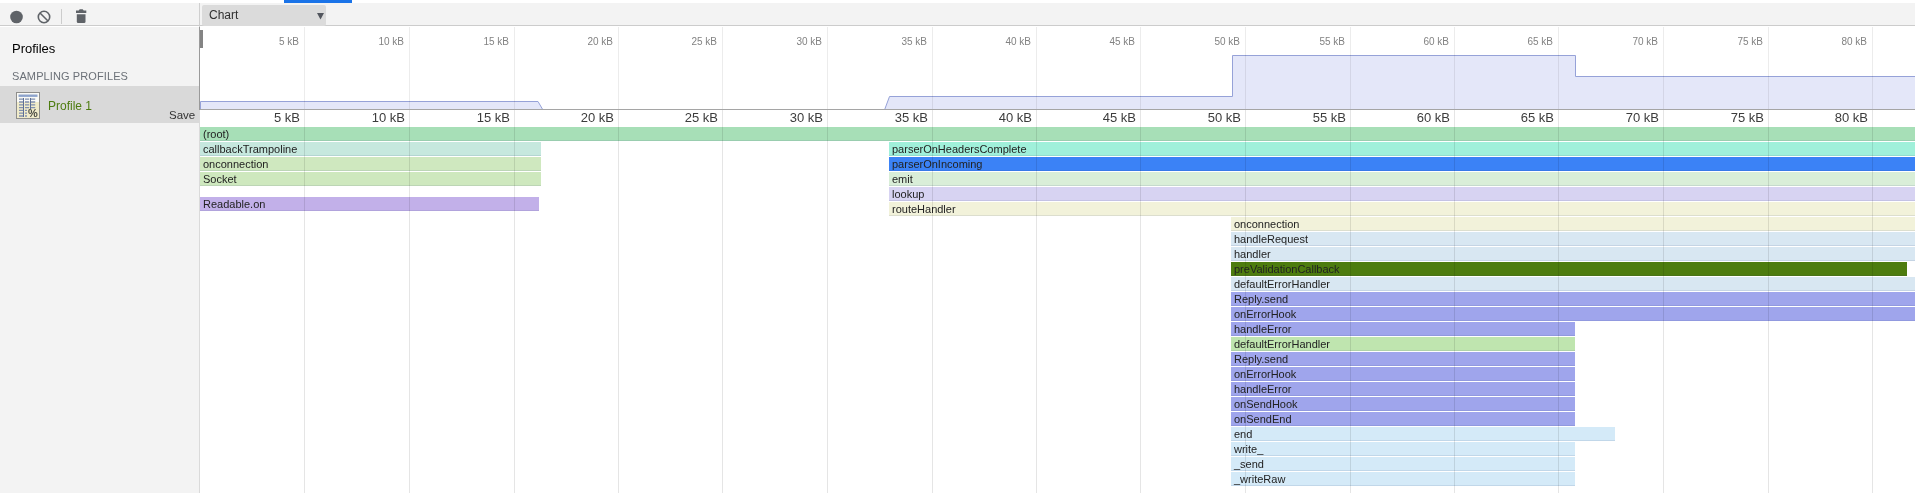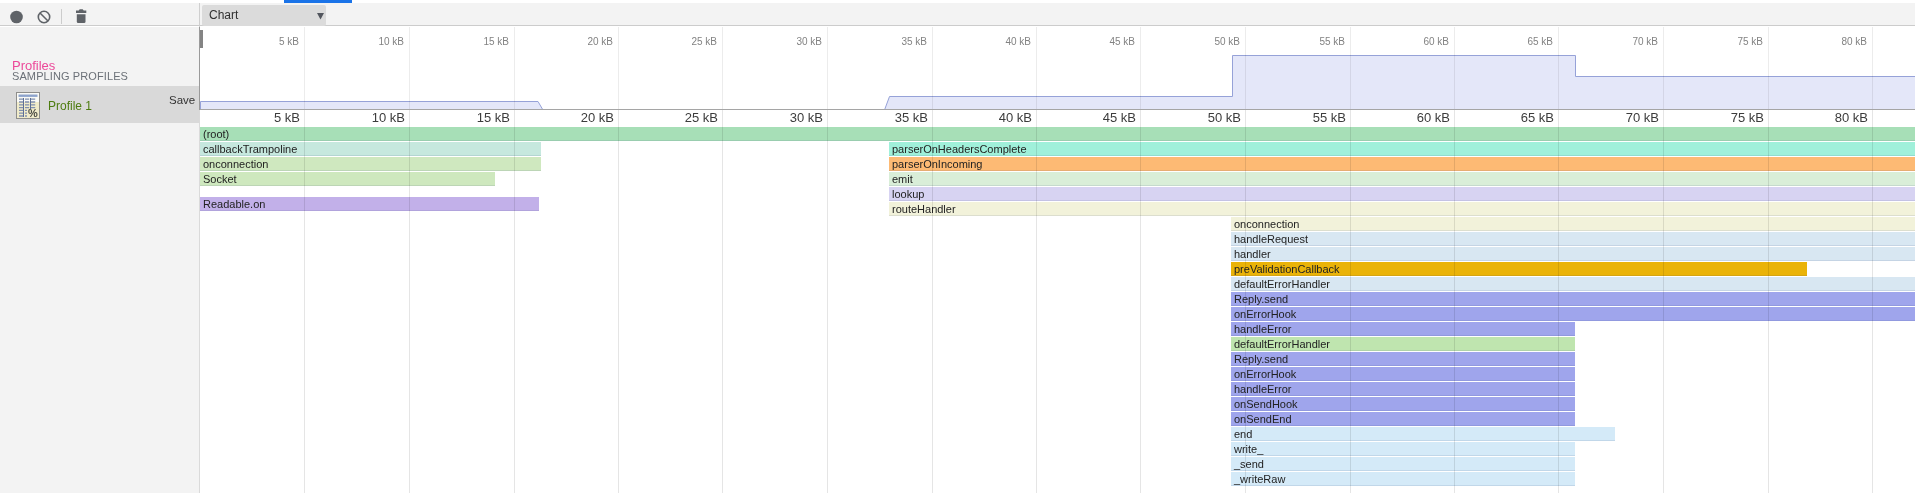--- a/index.html
+++ b/index.html
@@ -27,21 +27,21 @@
  <path d="M67.8 5.2 h8.7 v7.5 a1.4 1.4 0 0 1 -1.4 1.4 h-5.9 a1.4 1.4 0 0 1 -1.4 -1.4 z" fill="#5f6368"></path>
 </svg>
 
 <div class="abs" style="left:202px;top:5px;width:124px;height:21px;background:#dbdbdb;border-radius:2px"></div>
 <div class="abs" style="left:209px;top:5px;height:21px;line-height:21px;font-size:12px;color:#303030">Chart</div>
 <svg class="abs" style="left:317px;top:13px" width="7" height="7">
       <path d="M0 0 h7 l-3.5 6.5 z" fill="#52565e"></path>
     </svg>
 
 <div class="abs" style="left:0;top:27px;width:199px;height:466px;background:#f3f3f3"></div>
-<div class="abs" style="left:12px;top:58px;font-size:13px;color:#ec4899">Profiles</div>
+<div class="abs" style="left:12px;top:41px;font-size:13px;color:#000000">Profiles</div>
 <div class="abs" style="left:12px;top:70px;font-size:11px;color:#6b7077;letter-spacing:0.1px">SAMPLING PROFILES</div>
 <div class="abs" style="left:0;top:86px;width:199px;height:37px;background:#d9d9d9"></div>
 <svg class="abs" style="left:16px;top:92px" width="24" height="27" viewBox="0 0 24 27">
  <rect x="0.5" y="0.5" width="23" height="26" fill="#f0ebca" stroke="#8e8e8c"></rect>
  <rect x="1" y="1" width="22" height="9" fill="#fafaf6"></rect>
  <rect x="2.5" y="2.5" width="19" height="2.4" fill="#8da3cc"></rect>
  <g stroke="#7f8fae" stroke-width="1.3" stroke-dasharray="4.2 1.8">
   <line x1="3" y1="7.2" x2="21" y2="7.2"></line>
   <line x1="3" y1="10" x2="21" y2="10"></line>
   <line x1="3" y1="12.8" x2="21" y2="12.8"></line>
@@ -50,21 +50,21 @@
   <line x1="3" y1="21.2" x2="11" y2="21.2"></line>
   <line x1="3" y1="24" x2="11" y2="24"></line>
  </g>
  <g stroke="#5d6f96" stroke-width="1">
   <line x1="7.5" y1="6" x2="7.5" y2="25"></line>
   <line x1="14.5" y1="6" x2="14.5" y2="17"></line>
  </g>
  <text x="12" y="25" font-size="11" font-weight="bold" fill="#4c4c44" font-family="Liberation Sans">%</text>
 </svg>
 <div class="abs" style="left:48px;top:99px;font-size:12px;color:#4d7c0f">Profile 1</div>
-<div class="abs" style="left:169px;top:94px;font-size:11.5px;color:#333;">Save</div>
+<div class="abs" style="left:169px;top:109px;font-size:11.5px;color:#333;">Save</div>
 
 <div class="abs" style="left:199px;top:3px;width:1px;height:24px;background:#cfcfcf"></div>
     <div class="abs" style="left:199px;top:27px;width:1px;height:83px;background:#9a9a9a"></div>
     <div class="abs" style="left:199px;top:110px;width:1px;height:383px;background:#dadada"></div>
 
 <svg class="abs" style="left:200px;top:27px" width="1715" height="83" viewBox="0 0 1715 83">
  <path d="M0.5 83 V74.5 H338 L343 83 Z" fill="#e4e7f9" stroke="#96a2d8" stroke-width="1"></path>
  <path d="M684.5 83 L689.5 69.5 H1032.5 V28.5 H1375.5 V49.5 H1721 V83 Z" fill="#e4e7f9" stroke="#96a2d8" stroke-width="1"></path>
 </svg>
 <div class="abs" style="left:200px;top:109px;width:1715px;height:1px;background:#a5a5a5"></div>
@@ -98,30 +98,30 @@
 <div class="fllabel" style="left:1266px;top:111px;width:80px;text-align:right">55 kB</div>
 <div class="fllabel" style="left:1370px;top:111px;width:80px;text-align:right">60 kB</div>
 <div class="fllabel" style="left:1474px;top:111px;width:80px;text-align:right">65 kB</div>
 <div class="fllabel" style="left:1579px;top:111px;width:80px;text-align:right">70 kB</div>
 <div class="fllabel" style="left:1684px;top:111px;width:80px;text-align:right">75 kB</div>
 <div class="fllabel" style="left:1788px;top:111px;width:80px;text-align:right">80 kB</div>
 <div class="bar" style="left:200px;top:127px;width:1715px;background:#a7dfb7">(root)</div>
 <div class="bar" style="left:200px;top:142px;width:341px;background:#c6e8de">callbackTrampoline</div>
 <div class="bar" style="left:889px;top:142px;width:1026px;background:#a0f0da">parserOnHeadersComplete</div>
 <div class="bar" style="left:200px;top:157px;width:341px;background:#cfe8bf">onconnection</div>
-<div class="bar" style="left:889px;top:157px;width:1026px;background:#fdba74">parserOnIncoming</div>
-<div class="bar" style="left:200px;top:172px;width:295px;background:#cee8be">Socket</div>
+<div class="bar" style="left:889px;top:157px;width:1026px;background:#3b82f6">parserOnIncoming</div>
+<div class="bar" style="left:200px;top:172px;width:341px;background:#cee8be">Socket</div>
 <div class="bar" style="left:889px;top:172px;width:1026px;background:#d9eed8">emit</div>
 <div class="bar" style="left:200px;top:197px;width:339px;background:#c2b0e9">Readable.on</div>
 <div class="bar" style="left:889px;top:187px;width:1026px;background:#d7d3f2">lookup</div>
 <div class="bar" style="left:889px;top:202px;width:1026px;background:#f2f2da">routeHandler</div>
 <div class="bar" style="left:1231px;top:217px;width:684px;background:#f2f2da">onconnection</div>
 <div class="bar" style="left:1231px;top:232px;width:684px;background:#d8e7f2">handleRequest</div>
 <div class="bar" style="left:1231px;top:247px;width:684px;background:#d8e7f2">handler</div>
-<div class="bar" style="left:1231px;top:262px;width:576px;background:#eab308">preValidationCallback</div>
+<div class="bar" style="left:1231px;top:262px;width:676px;background:#4d7c0f">preValidationCallback</div>
 <div class="bar" style="left:1231px;top:277px;width:684px;background:#d8e7f2">defaultErrorHandler</div>
 <div class="bar" style="left:1231px;top:292px;width:684px;background:#9fa5ec">Reply.send</div>
 <div class="bar" style="left:1231px;top:307px;width:684px;background:#9fa5ec">onErrorHook</div>
 <div class="bar" style="left:1231px;top:322px;width:344px;background:#9fa5ec">handleError</div>
 <div class="bar" style="left:1231px;top:337px;width:344px;background:#bfe5af">defaultErrorHandler</div>
 <div class="bar" style="left:1231px;top:352px;width:344px;background:#9fa5ec">Reply.send</div>
 <div class="bar" style="left:1231px;top:367px;width:344px;background:#9fa5ec">onErrorHook</div>
 <div class="bar" style="left:1231px;top:382px;width:344px;background:#9fa5ec">handleError</div>
 <div class="bar" style="left:1231px;top:397px;width:344px;background:#9fa5ec">onSendHook</div>
 <div class="bar" style="left:1231px;top:412px;width:344px;background:#9fa5ec">onSendEnd</div>

